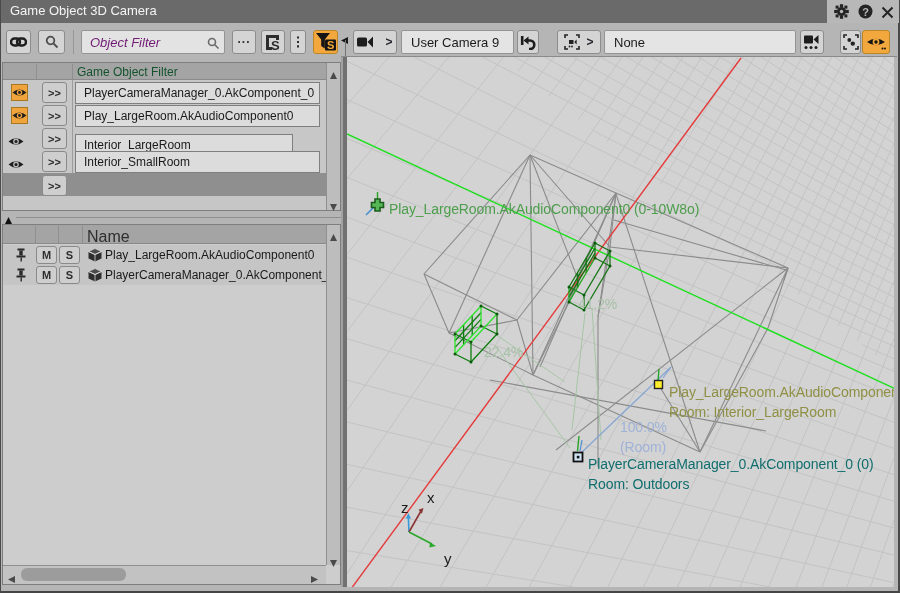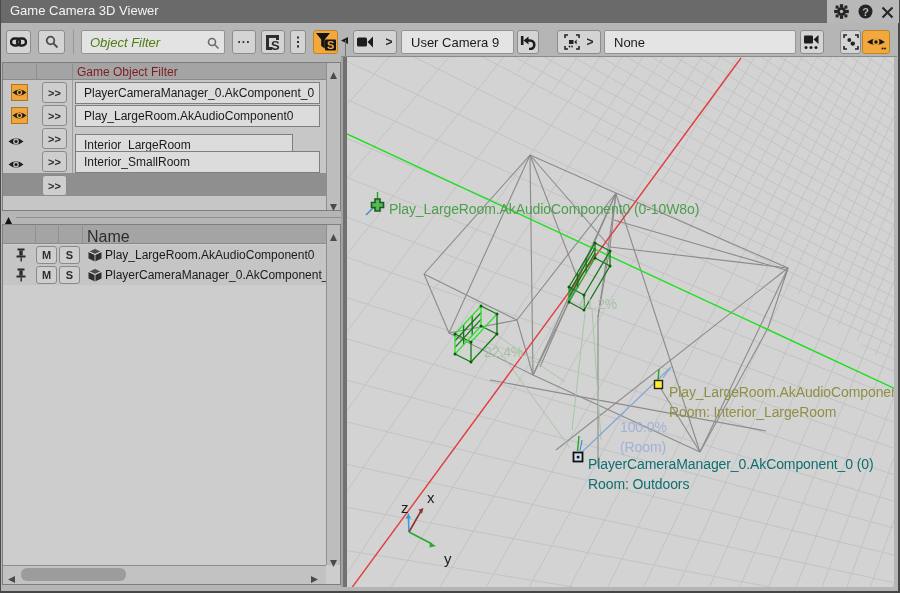--- a/index.html
+++ b/index.html
@@ -6,21 +6,21 @@
 .btn{position:absolute;height:24px;top:30px;background:#d4d4d4;border:1px solid #8c8c8c;border-radius:3px;display:flex;align-items:center;justify-content:center}
 .combo{position:absolute;height:24px;top:30px;background:#e4e4e4;border:1px solid #949494;border-radius:2px;font-size:13px;color:#1a1a1a;display:flex;align-items:center;padding-left:9px}
 .hdr{position:absolute;background:#a4a4a4;border-bottom:1px solid #8a8a8a;font-size:12px;color:#2e2e2e}
 .fldbox{position:absolute;background:#dcdcdc;border:1px solid #7f7f7f;font-size:12px;color:#1a1a1a;display:flex;align-items:center;padding-left:8px;white-space:nowrap;overflow:hidden}
 .ssbtn{position:absolute;background:#cecece;border:1px solid #8a8a8a;border-radius:3px;display:flex;align-items:center;justify-content:center;font-size:11px;font-weight:bold;color:#2e2e2e}
 .vline{position:absolute;width:1px;background:#8f8f8f}
 </style></head>
 <body>
 <div class="abs" style="left:0;top:0;width:900px;height:593px;border:1px solid #4a4a4a;border-right:2px solid #484848;border-bottom:2px solid #454545"></div>
 <div class="abs" style="left:1px;top:0;width:898px;height:23px;background:#6a6a6a"></div>
-<div class="abs" style="left:10px;top:3px;font-size:13px;color:#f4f4f4">Game Camera 3D Viewer</div>
+<div class="abs" style="left:10px;top:3px;font-size:13px;color:#f4f4f4">Game Object 3D Camera</div>
 <div class="abs" style="left:827px;top:0;width:72px;height:23px;background:#b8b8b8"></div>
 <div class="abs" style="left:834px;top:4px"><svg width="15" height="15" viewBox="0 0 15 15" style="">
       <circle cx="7.5" cy="7.5" r="4.6" fill="#242424"></circle>
       <g fill="#242424">
         <rect x="5.9" y="0.2" width="3.2" height="3"></rect>
         <rect x="5.9" y="11.8" width="3.2" height="3"></rect>
         <rect x="0.2" y="5.9" width="3" height="3.2"></rect>
         <rect x="11.8" y="5.9" width="3" height="3.2"></rect>
         <rect x="1.6" y="1.6" width="3" height="3"></rect>
         <rect x="10.4" y="1.6" width="3" height="3"></rect>
@@ -43,21 +43,21 @@
     </svg>
   </div>
 <div class="btn" style="left:38px;width:27px">
     <svg width="14" height="14" viewBox="0 0 14 14" style="">
       <circle cx="5.5" cy="5.5" r="3.8" fill="none" stroke="#4d4d4d" stroke-width="1.8"></circle>
       <line x1="8.5" y1="8.5" x2="12.5" y2="12.5" stroke="#4d4d4d" stroke-width="1.8"></line>
     </svg>
   </div>
 <div class="vline" style="left:73px;top:30px;height:24px;background:#969696"></div>
 <div class="abs" style="left:81px;top:30px;width:144px;height:24px;background:#e3e3e3;border:1px solid #949494;border-radius:2px">
-<span style="position:absolute;left:8px;top:4px;font-size:13px;font-style:italic;color:#4d7c0f">Object Filter</span>
+<span style="position:absolute;left:8px;top:4px;font-size:13px;font-style:italic;color:#701a75">Object Filter</span>
 <span style="position:absolute;right:4px;top:5px"><svg width="13" height="13" viewBox="0 0 13 13" style="">
         <circle cx="5" cy="5" r="3.5" fill="none" stroke="#6a6a6a" stroke-width="1.6"></circle>
         <line x1="7.8" y1="7.8" x2="11.5" y2="11.5" stroke="#6a6a6a" stroke-width="1.6"></line>
       </svg></span>
   </div>
 <div class="btn" style="left:232px;width:24px">
     <span style="font-size:12px;font-weight:bold;color:#333;letter-spacing:1px;margin-top:-6px">...</span>
   </div>
 <div class="btn" style="left:261px;width:24px">
     <svg width="18" height="17" viewBox="0 0 18 17" style="">
@@ -125,21 +125,21 @@
     <svg width="20" height="16" viewBox="0 0 20 16" style="">
       <path d="M1 8 Q10 1.5 19 8 Q10 14.5 1 8 Z" fill="#151515"></path>
       <circle cx="10" cy="8" r="3.4" fill="#f2a838"></circle>
       <circle cx="10" cy="8" r="1.7" fill="#151515"></circle>
       <circle cx="16.5" cy="14.5" r="1" fill="#151515"></circle>
       <circle cx="19" cy="14.5" r="1" fill="#151515"></circle>
     </svg>
   </div>
 <div class="abs" style="left:2px;top:62px;width:339px;height:149px;background:#c7c7c7;border:1px solid #7e7e7e"></div>
 <div class="hdr" style="left:3px;top:63px;width:323px;height:17px"></div>
-<div class="abs" style="left:77px;top:65px;font-size:12px;color:#7f1d1d">Game Object Filter</div>
+<div class="abs" style="left:77px;top:65px;font-size:12px;color:#14532d">Game Object Filter</div>
 <div class="vline" style="left:36px;top:64px;height:15px;background:#8f8f8f"></div>
 <div class="vline" style="left:72px;top:64px;height:15px;background:#8f8f8f"></div>
 <div class="vline" style="left:72px;top:80px;height:93px;background:#9d9d9d"></div>
 <div class="abs" style="left:11px;top:84px;width:17px;height:17px;background:#f0a43c;border:1px solid #a87820;display:flex;align-items:center;justify-content:center">
     <svg width="16" height="11" viewBox="0 0 16 11" style="">
       <path d="M0.5 5.5 Q8 -0.8 15.5 5.5 Q8 11.8 0.5 5.5 Z" fill="#1d1d1d"></path>
       <circle cx="8" cy="5.5" r="2.9" fill="#f0a43c"></circle>
       <circle cx="8" cy="5.5" r="1.5" fill="#1d1d1d"></circle>
     </svg>
   </div>

